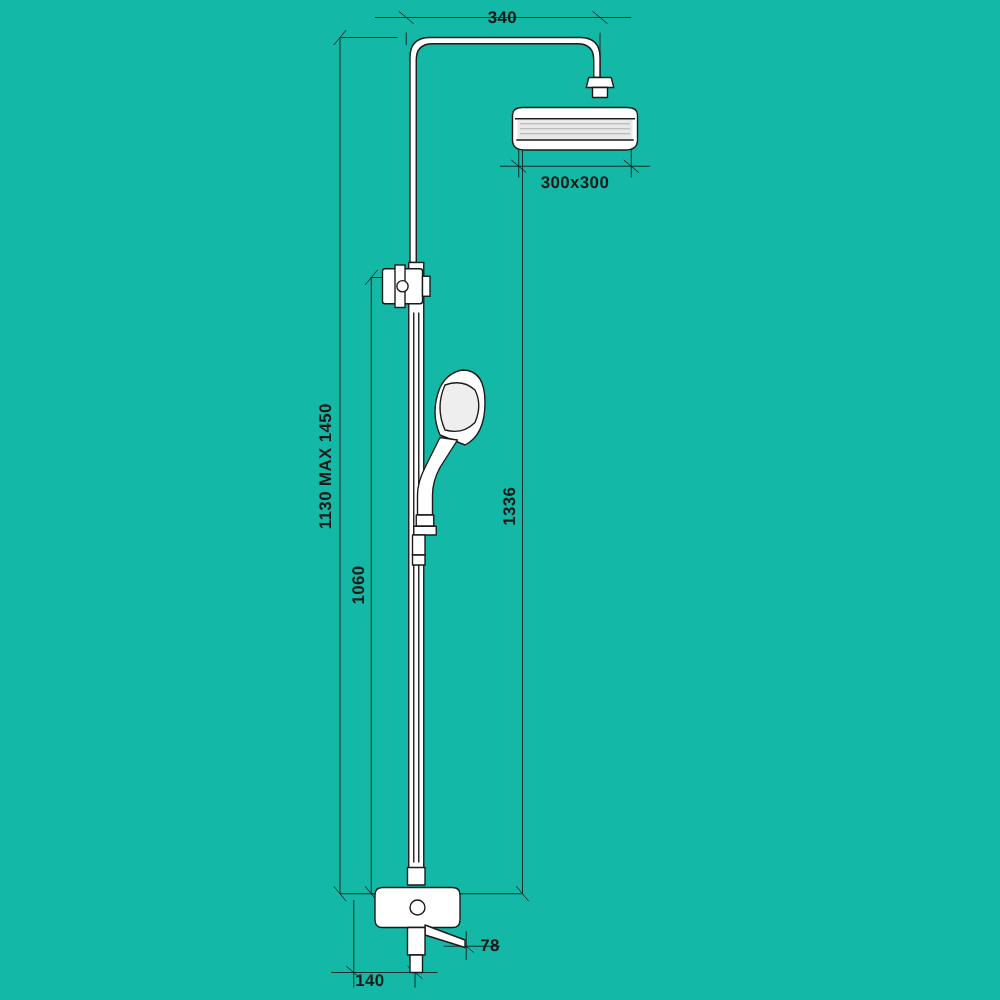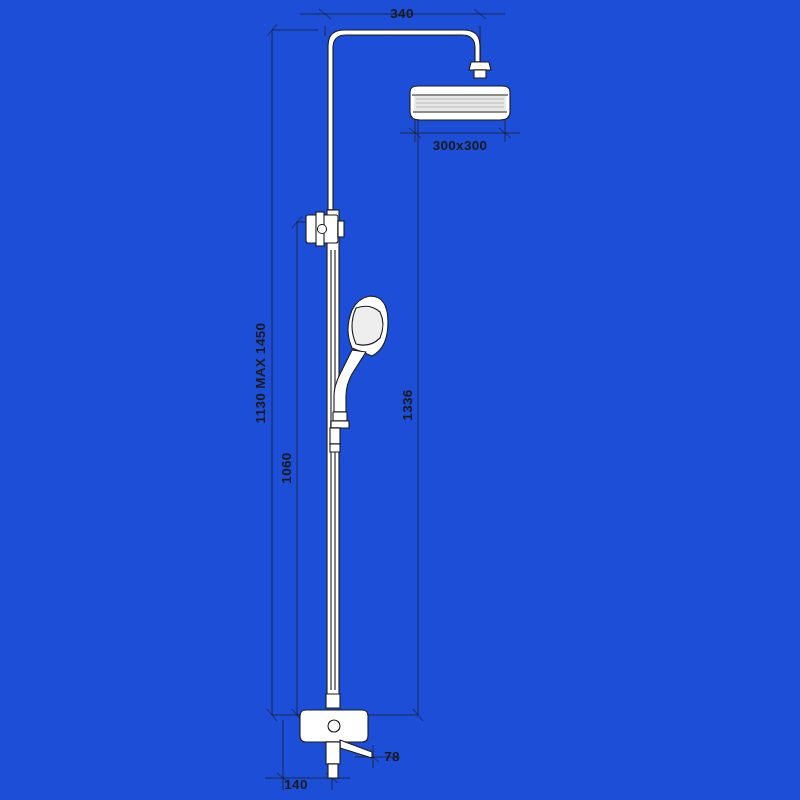--- a/index.html
+++ b/index.html
@@ -7,21 +7,21 @@
     padding: 0;
     background: #ffffff;
   }
   body {
     font-family: "Liberation Sans", sans-serif;
   }
   #canvas {
     position: relative;
     width: 800px;
     height: 800px;
-    background: #1d4ed8;
+    background: #14b8a6;
     overflow: hidden;
   }
   #canvas svg {
     position: absolute;
     top: 0;
     left: 0;
   }
   .dim-text-b {
     font-family: "Liberation Sans", sans-serif;
     font-size: 13.5px;

